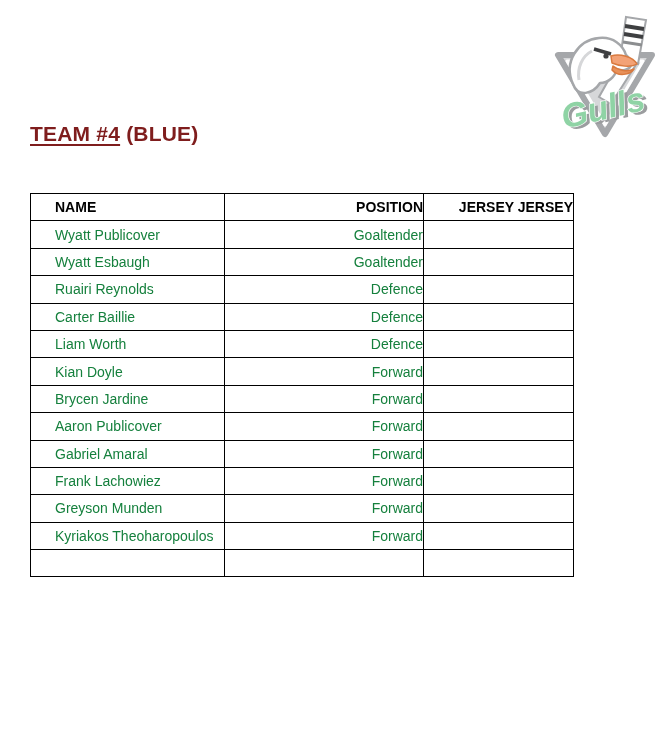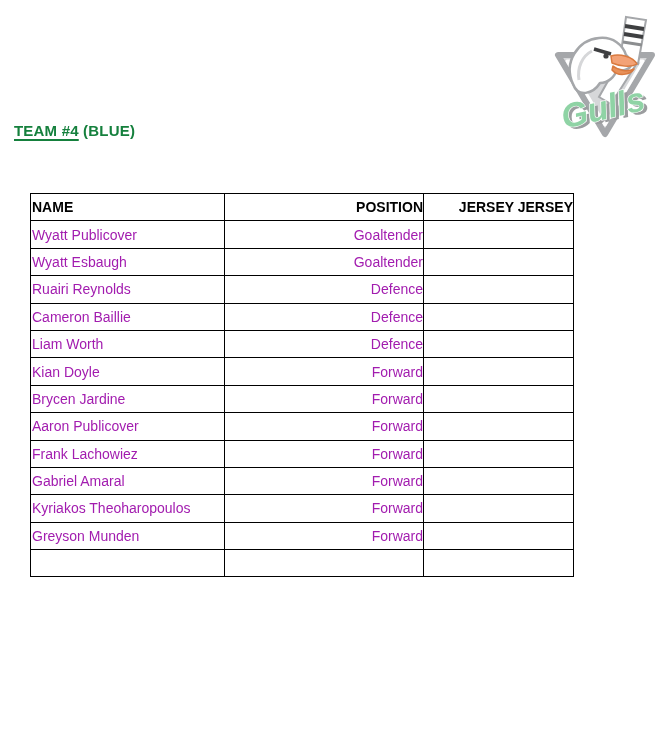--- a/index.html
+++ b/index.html
@@ -17,25 +17,25 @@
     position: absolute;
     left: 549px;
     top: 14px;
     width: 112px;
     height: 128px;
   }
 
   
   .doc-title {
     position: absolute;
-    left: 14px;
+    left: 30px;
     top: 122px;
-    font-size: 15px;
+    font-size: 21px;
     font-weight: bold;
-    color: #15803d;
+    color: #7f1d1d;
     letter-spacing: 0.2px;
     white-space: nowrap;
   }
   .doc-title .underlined {
     text-decoration: underline;
     text-decoration-thickness: 1.5px;
     text-underline-offset: 3px;
   }
 
   
@@ -49,29 +49,29 @@
     font-size: 14px;
   }
   .roster col.c1 { width: 194px; }
   .roster col.c2 { width: 199px; }
   .roster col.c3 { width: 150px; }
   .roster th, .roster td {
     border: 1.5px solid #000000;
     height: 27.4px;
     vertical-align: middle;
     font-weight: normal;
-    color: #a21caf;
+    color: #15803d;
     overflow: hidden;
     white-space: nowrap;
   }
   .roster th {
     font-weight: bold;
     color: #000000;
   }
-  .cell-left   { text-align: left; padding-left: 1px; }
+  .cell-left   { text-align: left; padding-left: 24px; }
   .cell-center { text-align: right; }
 </style>
 </head>
 <body>
 
 <div class="logo-wrap">
   <svg width="112" height="128" viewBox="0 0 112 128">
 
     <path d="M9 41 L103 41 L56 120 Z" stroke="#a5a7aa" stroke-width="6" stroke-linejoin="round" fill="#d6d7d9"></path>
     <path d="M18 47 L94 47 L56 111 Z" fill="none" stroke="#ffffff" stroke-width="3" stroke-linejoin="round"></path>
@@ -135,21 +135,21 @@
     <td class="cell-center"></td>
   </tr>
 
   <tr>
     <td class="cell-left">Ruairi Reynolds</td>
     <td class="cell-center">Defence</td>
     <td class="cell-center"></td>
   </tr>
 
   <tr>
-    <td class="cell-left">Cameron Baillie</td>
+    <td class="cell-left">Carter Baillie</td>
     <td class="cell-center">Defence</td>
     <td class="cell-center"></td>
   </tr>
 
 
 
   <tr>
     <td class="cell-left">Liam Worth</td>
     <td class="cell-center">Defence</td>
     <td class="cell-center"></td>
@@ -167,41 +167,41 @@
     <td class="cell-center"></td>
   </tr>
 
   <tr>
     <td class="cell-left">Aaron Publicover</td>
     <td class="cell-center">Forward</td>
     <td class="cell-center"></td>
   </tr>
 
   <tr>
+    <td class="cell-left">Gabriel Amaral</td>
+    <td class="cell-center">Forward</td>
+    <td class="cell-center"></td>
+  </tr>
+
+  <tr>
     <td class="cell-left">Frank Lachowiez</td>
     <td class="cell-center">Forward</td>
     <td class="cell-center"></td>
   </tr>
 
-  <tr>
-    <td class="cell-left">Gabriel Amaral</td>
-    <td class="cell-center">Forward</td>
-    <td class="cell-center"></td>
-  </tr>
-
-
+
+
+  <tr>
+    <td class="cell-left">Greyson Munden</td>
+    <td class="cell-center">Forward</td>
+    <td class="cell-center"></td>
+  </tr>
 
   <tr>
     <td class="cell-left">Kyriakos Theoharopoulos</td>
-    <td class="cell-center">Forward</td>
-    <td class="cell-center"></td>
-  </tr>
-
-  <tr>
-    <td class="cell-left">Greyson Munden</td>
     <td class="cell-center">Forward</td>
     <td class="cell-center"></td>
   </tr>
 
   <tr>
     <td class="cell-left"></td>
     <td class="cell-center"></td>
     <td class="cell-center"></td>
   </tr>
 </tbody>

